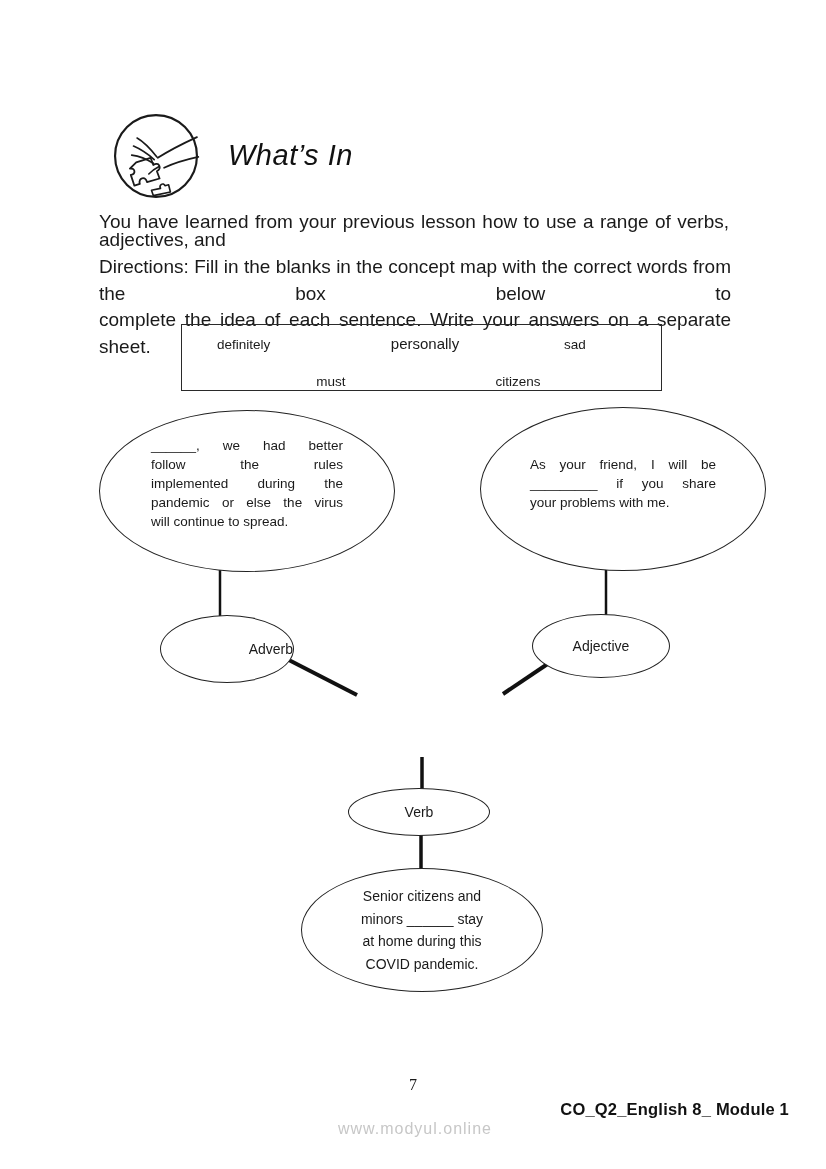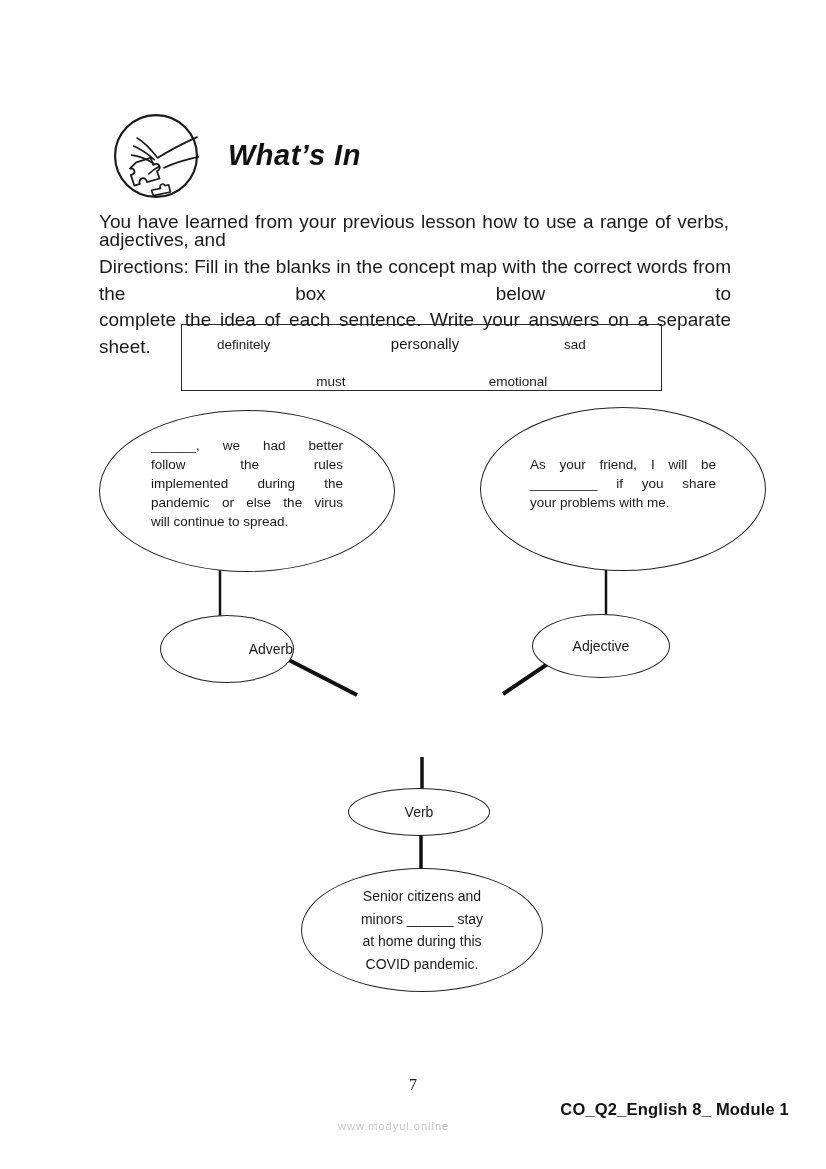--- a/index.html
+++ b/index.html
@@ -5,21 +5,21 @@
   html,body { margin:0; padding:0; background:#fff; }
   .page {
     position:relative; width:826px; height:1169px; background:#ffffff;
     font-family:"Liberation Sans", sans-serif; color:#1a1a1a; overflow:hidden;
   }
 
   
   .icon-wrap { position:absolute; left:111px; top:111px; width:90px; height:90px; }
   .title {
     position:absolute; left:228px; top:139px; margin:0;
-    font-size:29px; font-weight:bold; font-style:italic; letter-spacing:0.5px; color:#111;
+    font-size:29px; font-weight:normal; font-style:italic; letter-spacing:0.5px; color:#111;
   }
 
   
   .para { position:absolute; left:99px; margin:0; font-size:19px; }
   .intro { top:213px; width:630px; line-height:17.5px; }
   .directions { top:254px; width:632px; line-height:26.5px; }
   .jline { text-align:justify; text-align-last:justify; }
   .jline:last-child { text-align-last:left; }
 
   
@@ -60,21 +60,21 @@
   .page-num {
     position:absolute; left:0; top:1076px; width:826px; text-align:center;
     font-family:"Liberation Serif", serif; font-size:16px; color:#1a1a1a;
   }
   .module-code {
     position:absolute; right:37px; top:1100px;
     font-size:16.5px; font-weight:bold; letter-spacing:0.2px; color:#111;
   }
   .watermark {
     position:absolute; left:338px; top:1120px;
-    font-size:11px; color:#c7c7c7; letter-spacing:1px;
+    font-size:16px; color:#c7c7c7; letter-spacing:1px;
   }
 </style>
 </head>
 <body>
 
 <div class="page">
 
   <span class="icon-wrap">
     <svg viewBox="0 0 100 100" width="90" height="90" fill="none" stroke="#1a1a1a" stroke-linecap="round" stroke-linejoin="round">
       <circle cx="50" cy="50" r="45.5" stroke-width="2.4"></circle>
@@ -96,21 +96,21 @@
   <div class="para directions">
       <div class="jline">Directions: Fill in the blanks in the concept map with the correct words from the box below to</div>
       <div class="jline">complete the idea of each sentence. Write your answers on a separate sheet.</div>
     </div>
 
   <div class="word-box">
     <span class="wb w1">definitely</span>
     <span class="wb w2">personally</span>
     <span class="wb w3">sad</span>
     <span class="wb w4">must</span>
-    <span class="wb w5">emotional</span>
+    <span class="wb w5">citizens</span>
   </div>
 
   <div class="diagram">
     <svg class="connectors" width="826" height="620">
       <line x1="220" y1="167" x2="220" y2="219" stroke-width="2.5"></line>
       <line x1="606" y1="167" x2="606" y2="218" stroke-width="2.5"></line>
       <line x1="283" y1="257" x2="357" y2="295" stroke-width="4"></line>
       <line x1="503" y1="294" x2="552" y2="261" stroke-width="4"></line>
       <line x1="422" y1="357" x2="422" y2="393" stroke-width="3.5"></line>
       <line x1="421" y1="431" x2="421" y2="475" stroke-width="3.5"></line>

